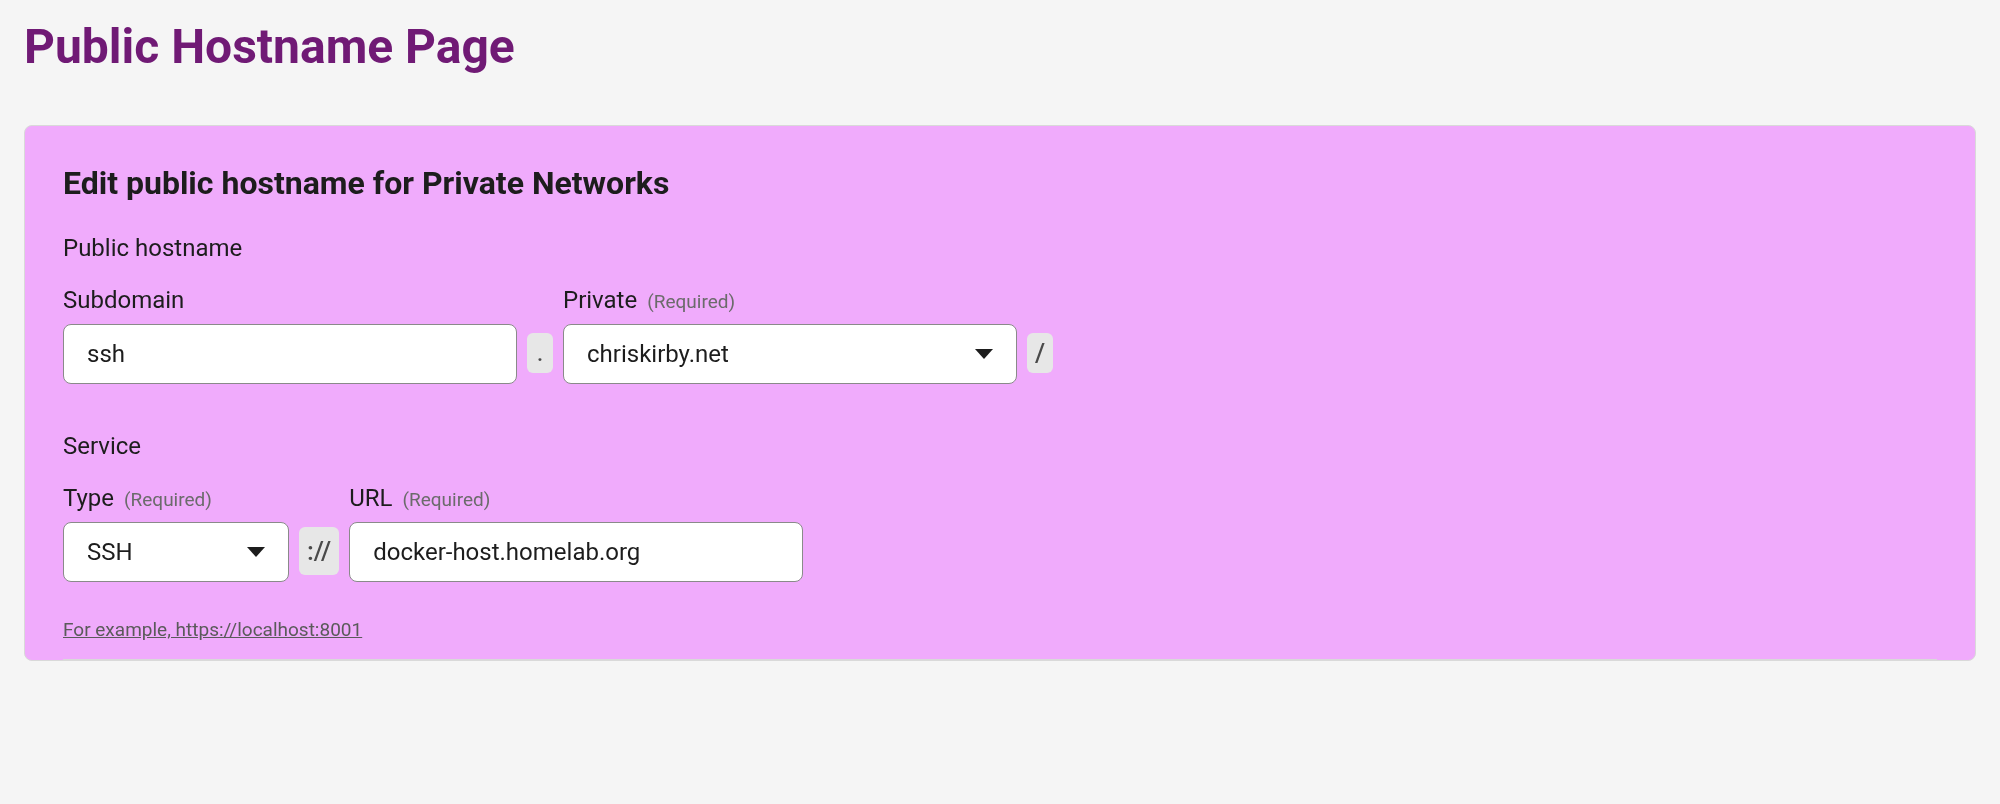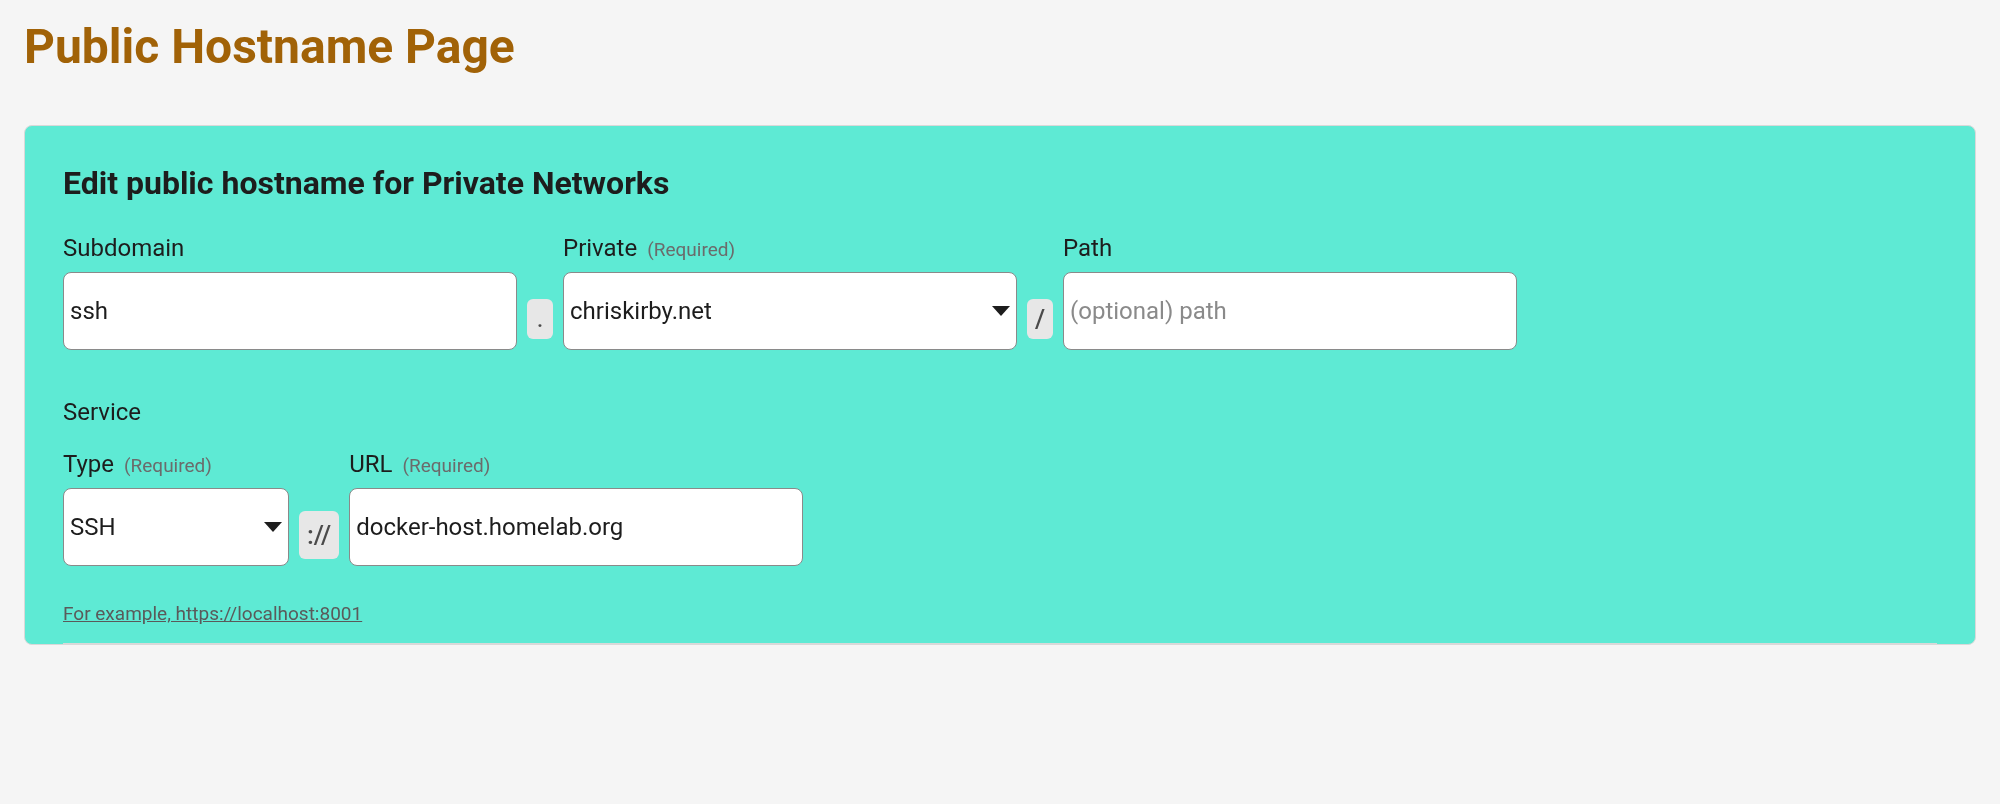--- a/index.html
+++ b/index.html
@@ -11,25 +11,25 @@
       font-family: -apple-system, BlinkMacSystemFont, "Segoe UI", Roboto, Helvetica, Arial, sans-serif;
       background: #f5f5f5;
       color: #1d1d1d;
       width: 2000px;
       height: 804px;
       overflow: hidden;
     }
     .page-title {
       font-size: 48px;
       font-weight: 700;
-      color: #a16207;
+      color: #701a75;
       padding: 18px 24px 22px 24px;
     }
     .card {
-      background: #5eead4;
+      background: #f0abfc;
       border: 1px solid #d9d9d9;
       border-radius: 8px;
       margin: 28px 24px 0 24px;
       padding: 38px 38px 0 38px;
     }
     .card-heading {
       font-size: 32px;
       font-weight: 700;
       color: #1d1d1d;
       margin-bottom: 32px;
@@ -69,25 +69,25 @@
       font-size: 24px;
       font-weight: 400;
       color: #1d1d1d;
     }
     .req-tag {
       font-size: 19px;
       font-weight: 400;
       color: #6b6b6b;
     }
     .input, .select {
-      height: 78px;
+      height: 60px;
       border: 1.5px solid #8a8a8a;
       border-radius: 8px;
       font-size: 24px;
-      padding: 0 6px;
+      padding: 0 23px;
       color: #1d1d1d;
       background: #ffffff;
       outline: none;
       font-family: inherit;
     }
     .input::placeholder {
       color: #8a8a8a;
     }
     .select {
       display: flex;
@@ -144,20 +144,21 @@
   </style>
 </head>
 <body>
 
 <h1 class="page-title">Public Hostname Page</h1>
 
 <div class="card">
 
   <h2 class="card-heading">Edit public hostname for Private Networks</h2>
 
+  <div class="section-label">Public hostname</div>
 
   <div class="field-row">
 
     <div class="field-group subdomain">
       <div class="field-label-row">
         <span class="field-label">Subdomain</span>
       </div>
       <input class="input" value="ssh" style="">
     </div>
 
@@ -169,26 +170,20 @@
         <span class="req-tag">(Required)</span>
       </div>
       <div class="select">
         <span class="select-value">chriskirby.net</span>
         <span class="caret"></span>
       </div>
     </div>
 
     <div class="sep-chip slash">/</div>
 
-    <div class="field-group path">
-      <div class="field-label-row">
-        <span class="field-label">Path</span>
-      </div>
-      <input class="input" placeholder="(optional) path" style="">
-    </div>
 
   </div>
 
   <div class="section-label">Service</div>
 
   <div class="field-row service">
 
     <div class="field-group type">
       <div class="field-label-row">
         <span class="field-label">Type</span>

